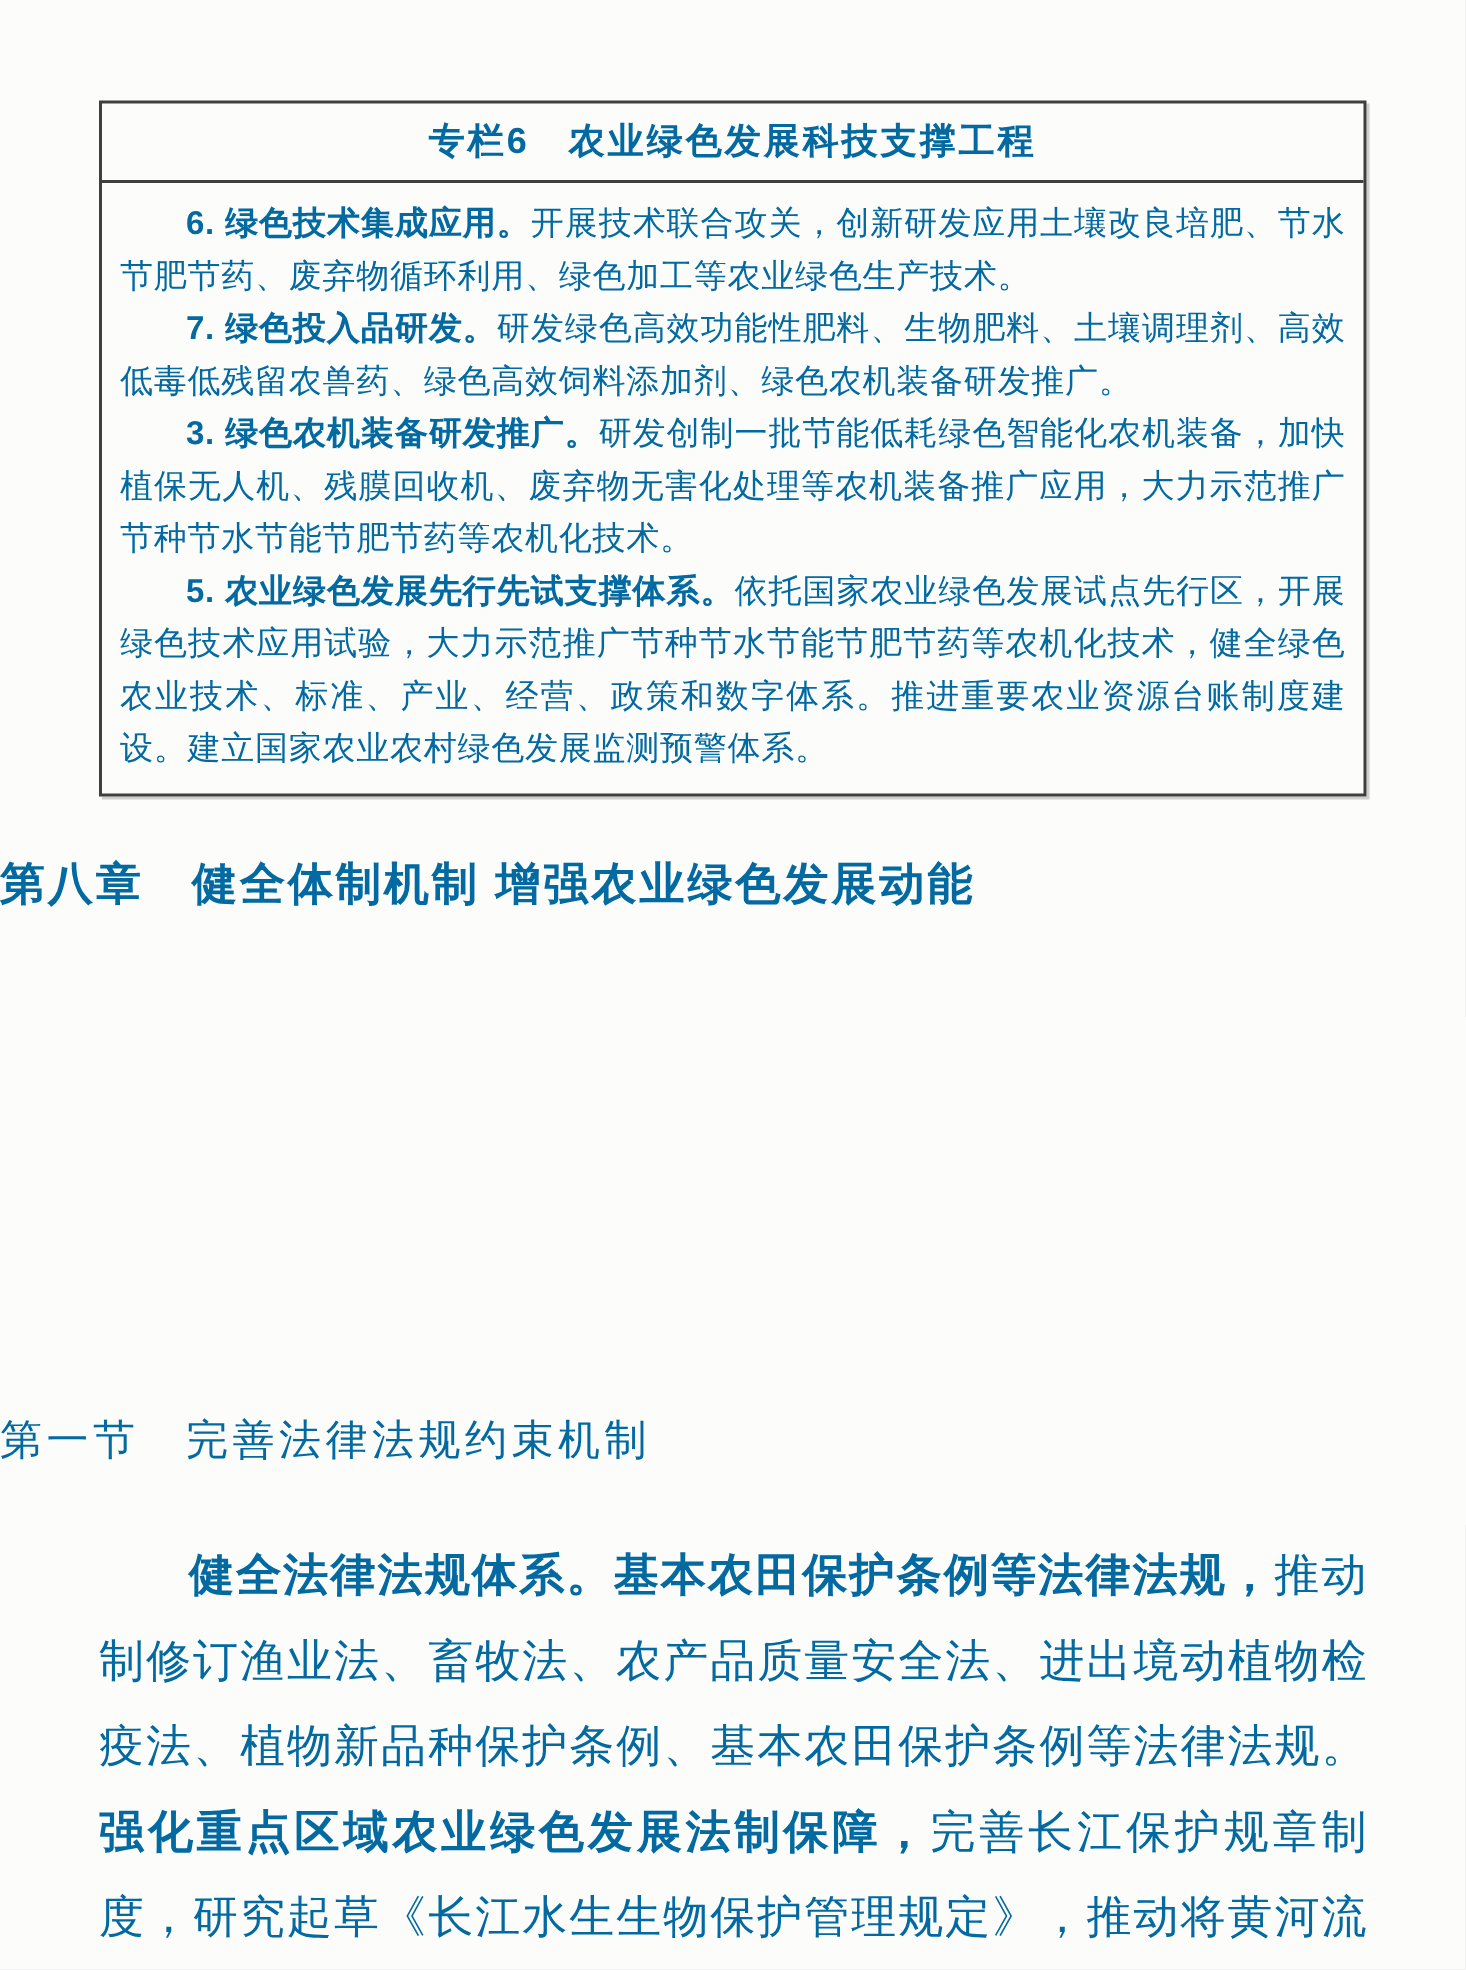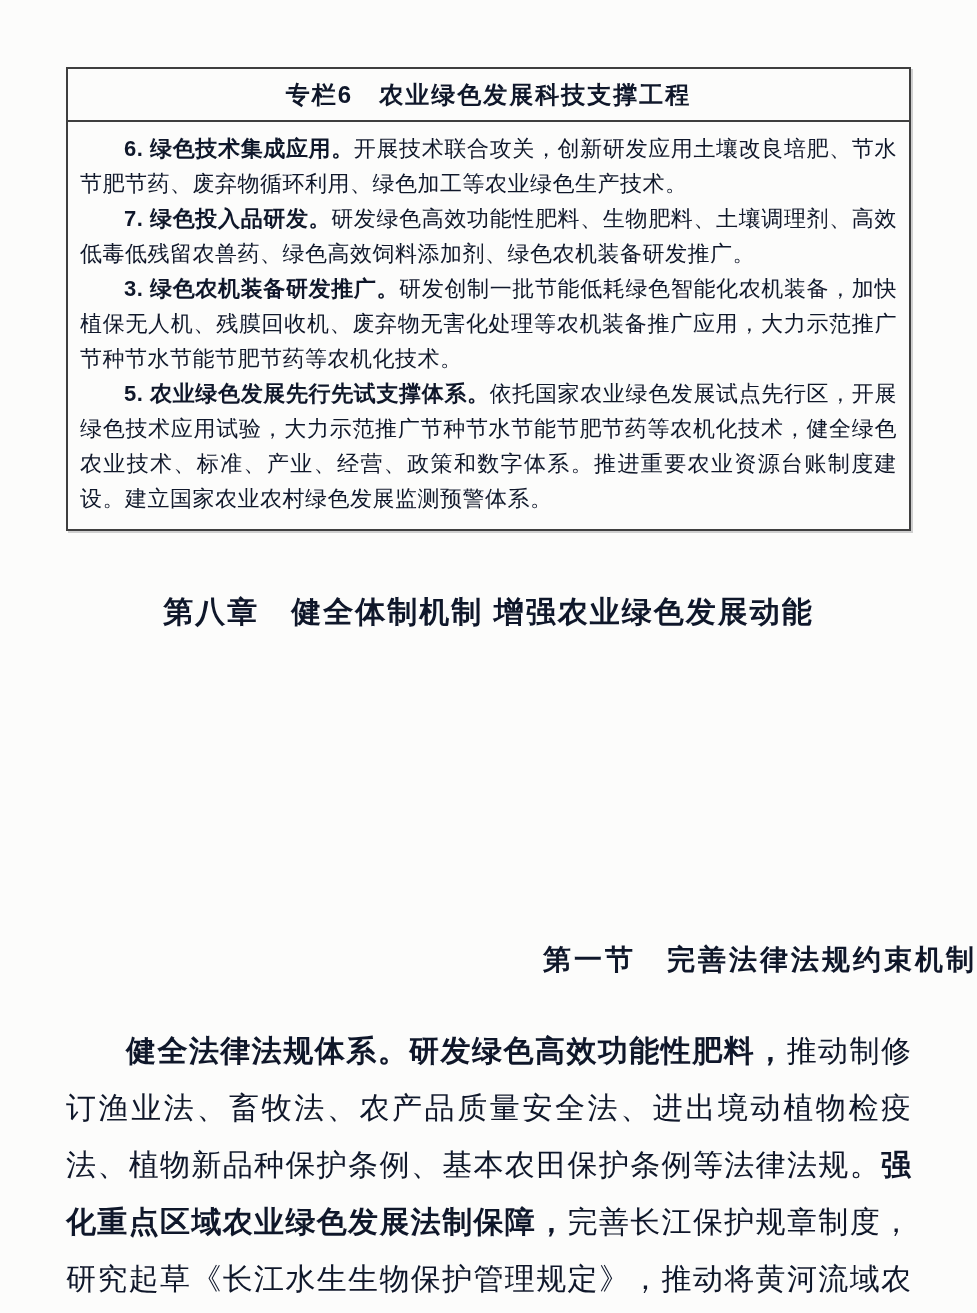--- a/index.html
+++ b/index.html
@@ -6,21 +6,21 @@
     margin: 0;
     padding: 0;
     background: #e8e8e8;
   }
   .page {
     position: relative;
     width: 977px;
     height: 1313px;
     margin: 0 auto;
     background: #fcfcfb;
-    color: #0f172a;
+    color: #0369a1;
     font-family: "Liberation Serif", "DejaVu Serif", serif;
     overflow: hidden;
   }
 
   
   .callout {
     position: absolute;
     left: 66px;
     top: 67px;
     width: 841px;
@@ -50,25 +50,24 @@
     text-indent: 2em;
   }
   .callout-item .lead {
     font-family: "Liberation Sans", "DejaVu Sans", sans-serif;
     font-weight: bold;
   }
 
   
   .chapter {
     position: absolute;
-    top: 592px;
+    top: 569px;
     left: 0;
     width: 100%;
     margin: 0;
-    text-align: center;
     font-family: "Liberation Sans", "DejaVu Sans", sans-serif;
     font-weight: bold;
     font-size: 30px;
     letter-spacing: 2px;
   }
 
   
   .body-para {
     position: absolute;
     left: 66px;
@@ -87,23 +86,23 @@
     font-weight: bold;
   }
 
   
   .section {
     position: absolute;
     top: 941px;
     left: 0;
     width: 100%;
     margin: 0;
-    text-align: right;
+    text-align: left;
     font-family: "Liberation Serif", "DejaVu Serif", serif;
-    font-weight: 700;
+    font-weight: 400;
     font-size: 28px;
     letter-spacing: 3px;
   }
 </style>
 </head>
 <body>
 
 <div class="page">
 
   <section class="callout">
@@ -114,15 +113,15 @@
       <p class="callout-item"><b class="lead">3. 绿色农机装备研发推广。</b><span>研发创制一批节能低耗绿色智能化农机装备，加快植保无人机、残膜回收机、废弃物无害化处理等农机装备推广应用，大力示范推广节种节水节能节肥节药等农机化技术。</span></p>
       <p class="callout-item"><b class="lead">5. 农业绿色发展先行先试支撑体系。</b><span>依托国家农业绿色发展试点先行区，开展绿色技术应用试验，大力示范推广节种节水节能节肥节药等农机化技术，健全绿色农业技术、标准、产业、经营、政策和数字体系。推进重要农业资源台账制度建设。建立国家农业农村绿色发展监测预警体系。</span></p>
     </div>
   </section>
 
   <h1 class="chapter">第八章　健全体制机制 增强农业绿色发展动能</h1>
 
 
   <h2 class="section">第一节　完善法律法规约束机制</h2>
 
-  <p class="body-para law"><b class="seg-bold">健全法律法规体系。研发绿色高效功能性肥料，</b><span>推动制修订渔业法、畜牧法、农产品质量安全法、进出境动植物检疫法、植物新品种保护条例、基本农田保护条例等法律法规。</span><b class="seg-bold">强化重点区域农业绿色发展法制保障，</b><span>完善长江保护规章制度，研究起草《长江水生生物保护管理规定》，推动将黄河流域农业生态保护等纳入相</span></p>
+  <p class="body-para law"><b class="seg-bold">健全法律法规体系。基本农田保护条例等法律法规，</b><span>推动制修订渔业法、畜牧法、农产品质量安全法、进出境动植物检疫法、植物新品种保护条例、基本农田保护条例等法律法规。</span><b class="seg-bold">强化重点区域农业绿色发展法制保障，</b><span>完善长江保护规章制度，研究起草《长江水生生物保护管理规定》，推动将黄河流域农业生态保护等纳入相</span></p>
 
 </div>
 
 </body></html>

